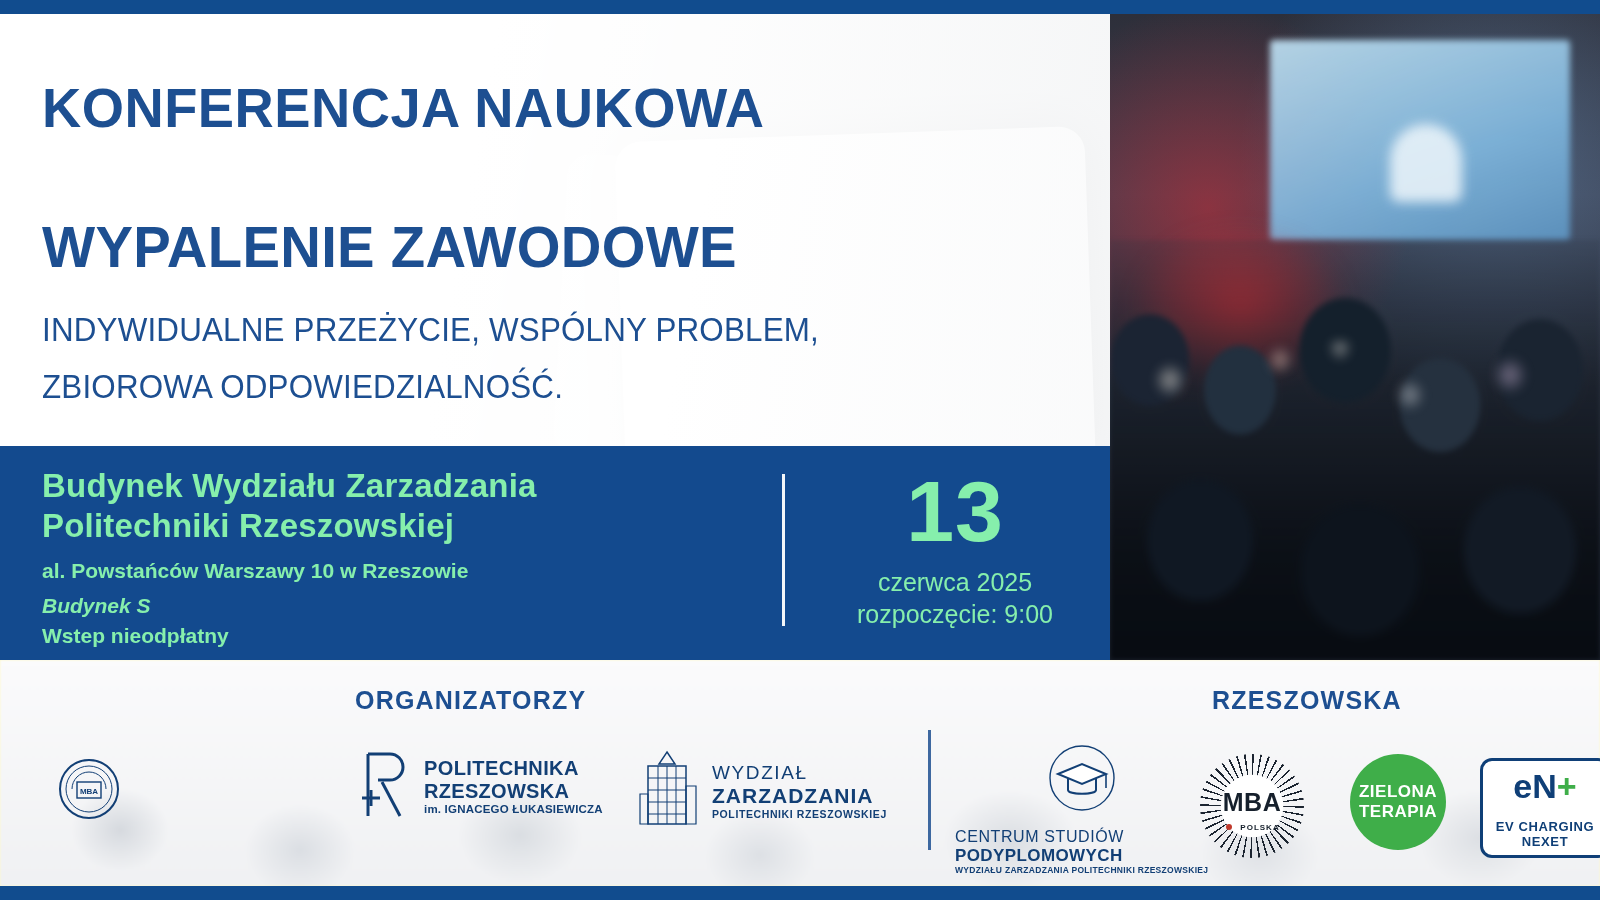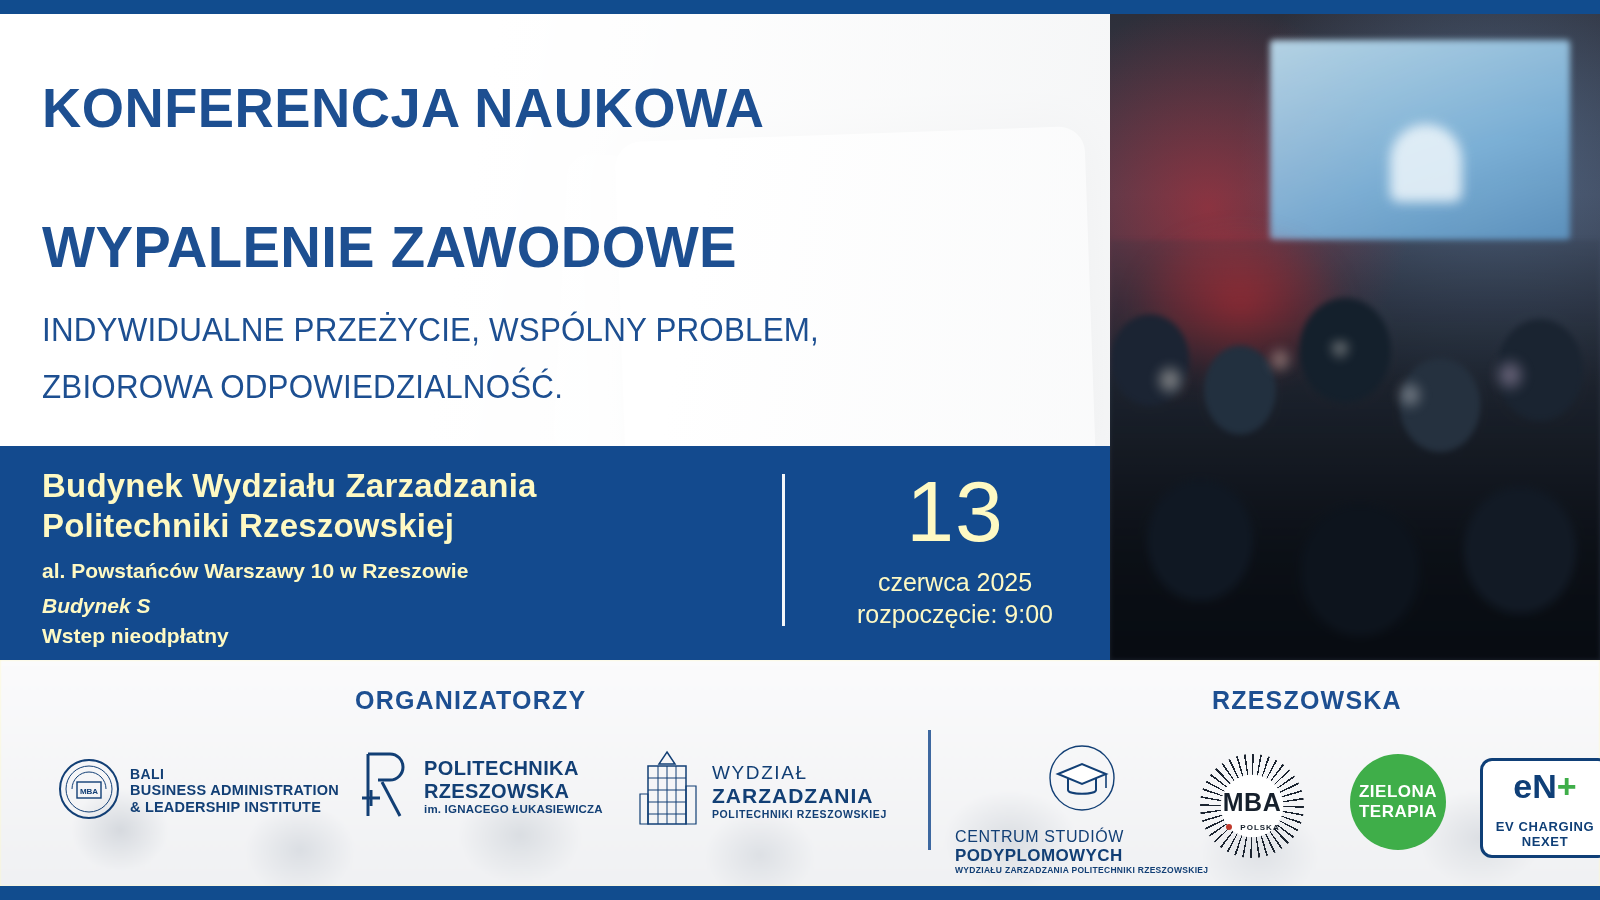--- a/index.html
+++ b/index.html
@@ -195,21 +195,21 @@
     filter: blur(5px);
   }
 
   
   .info-band {
     position: absolute;
     top: 446px; left: 0;
     width: 1110px;
     height: 214px;
     background: #134a8e;
-    color: #fef9c3;
+    color: #86efac;
   }
   .venue {
     position: absolute;
     left: 42px;
     top: 20px;
     width: 700px;
   }
   .venue-line1 {
     font-weight: bold;
     font-size: 33px;
@@ -241,21 +241,21 @@
     opacity: .95;
   }
   .date-block {
     position: absolute;
     left: 830px;
     top: 22px;
     width: 250px;
     text-align: center;
   }
   .date-day {
-    font-weight: normal;
+    font-weight: bold;
     font-size: 86px;
     line-height: 1;
     letter-spacing: 1px;
   }
   .date-month {
     margin-top: 12px;
     font-size: 25px;
     line-height: 1.28;
     text-align: center;
   }
@@ -496,25 +496,20 @@
       <div class="logo logo-bali">
         <span class="mark">
           <svg width="62" height="62" viewBox="0 0 62 62">
             <circle cx="31" cy="31" r="29" fill="none" stroke="#123f75" stroke-width="2"></circle>
             <circle cx="31" cy="31" r="23" fill="none" stroke="#123f75" stroke-width="1"></circle>
             <rect x="19" y="24" width="24" height="16" fill="none" stroke="#123f75" stroke-width="1.4"></rect>
             <text x="31" y="36" font-size="8" font-family="Liberation Sans, sans-serif" font-weight="bold" fill="#123f75" text-anchor="middle">MBA</text>
             <path d="M14 31 A17 17 0 0 1 48 31" fill="none" stroke="#123f75" stroke-width="1"></path>
           </svg>
         </span>
-        <span class="txt">
-          <div class="t1">BALI</div>
-          <div class="t2">BUSINESS ADMINISTRATION</div>
-          <div class="t3">&amp; LEADERSHIP INSTITUTE</div>
-        </span>
       </div>
 
       <div class="logo logo-wz">
         <span class="mark">
           <svg width="70" height="82" viewBox="0 0 70 82">
             <path d="M35 4 l8 12 h-16 z" fill="none" stroke="#123f75" stroke-width="1.5"></path>
             <rect x="16" y="18" width="38" height="58" fill="none" stroke="#123f75" stroke-width="1.5"></rect>
             <path d="M16 30 h38 M16 42 h38 M16 54 h38 M16 66 h38" stroke="#123f75" stroke-width="1"></path>
             <path d="M26 18 v58 M35 18 v58 M44 18 v58" stroke="#123f75" stroke-width="1"></path>
             <path d="M8 46 h8 v30 h-8 z" fill="none" stroke="#123f75" stroke-width="1.2"></path>

